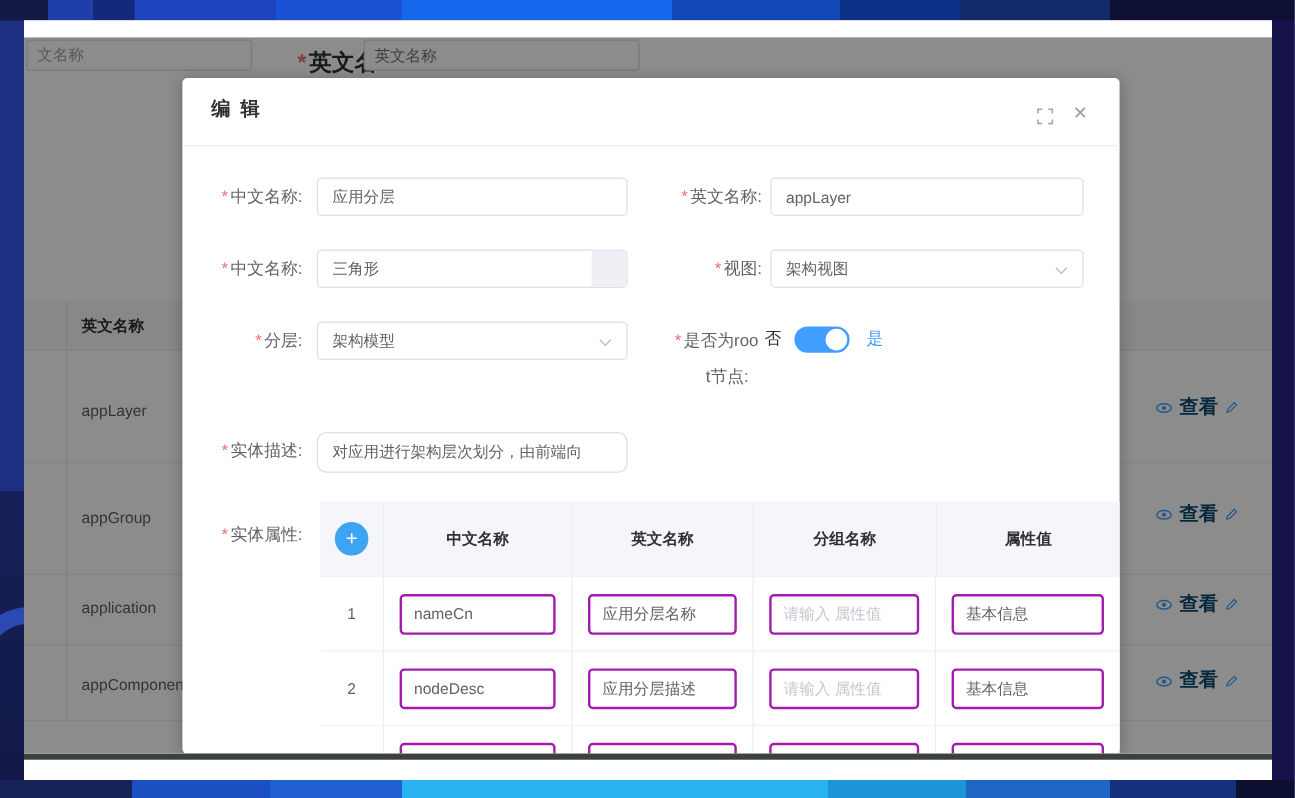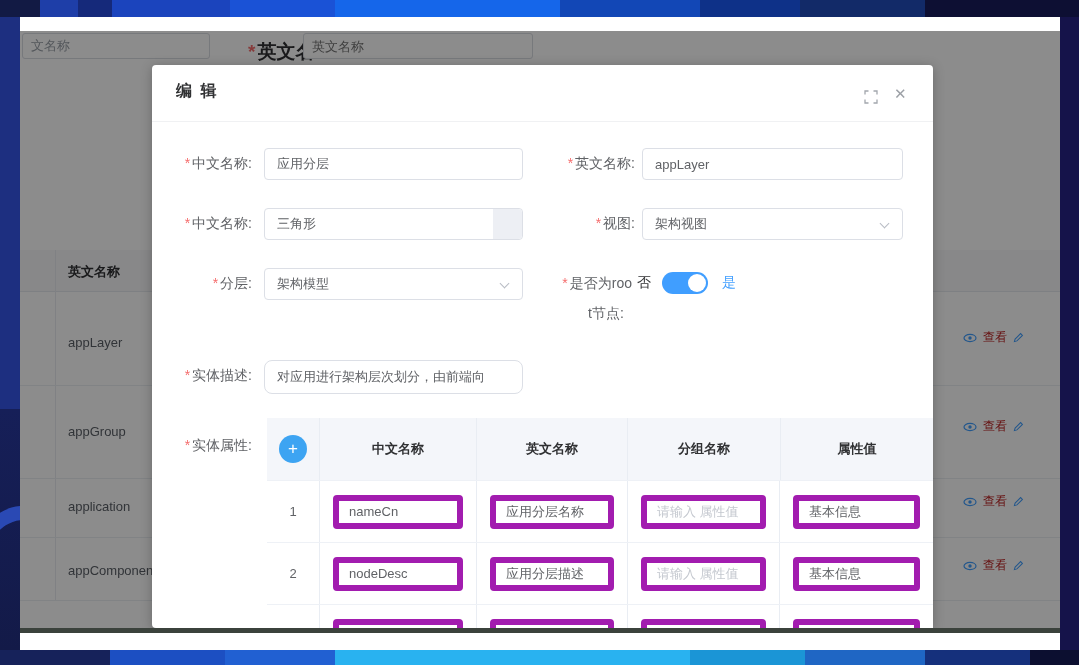--- a/index.html
+++ b/index.html
@@ -37,21 +37,21 @@
   .bg-input { position:absolute; height:26px; border:1px solid #d9dce2; border-radius:3px;
     font-size:13px; color:#9aa0a8; padding:0 8px; background:#fff; font-family:inherit; }
   .bg-label { position:absolute; font-size:19px; font-weight:bold; color:#303133; }
   .req { color:#f56c6c; margin-right:2px; font-style:normal; }
   .bgt-headband { position:absolute; left:0; top:219px; width:1040px; height:42px; background:#f7f8fa; border-bottom:1px solid #e6e9ef; }
   .bgt-header { position:absolute; left:48px; top:232px; font-size:13px; font-weight:bold; color:#303133; }
   .bgt-colline { position:absolute; left:35px; top:219px; width:1px; height:350px; background:#e9ecf1; }
   .bgt-sep { position:absolute; left:0; width:1040px; height:1px; background:#ebeef3; }
   .bgt-name { position:absolute; left:48px; font-size:13px; color:#5a5f66; }
   .bg-actions { position:absolute; display:flex; align-items:center; gap:6px; }
-  .bg-view { font-size:12px; font-weight:normal; color:#b91c1c; }
+  .bg-view { font-size:16px; font-weight:bold; color:#0c4a6e; }
 
   .overlay { position:absolute; left:0; top:0; width:1040px; height:597px; background:rgba(0,0,0,0.45); }
 
   
   .modal { position:absolute; left:132px; top:34px; width:781px; height:563px; background:#fff;
     border-radius:4px; box-shadow:0 2px 12px rgba(0,0,0,.25); }
   .m-title { position:absolute; left:24px; top:16px; font-size:16px; font-weight:bold; color:#303133; letter-spacing:2px;text-align:right; }
   .m-max { position:absolute; left:712px; top:25px; width:14px; height:14px; cursor:pointer; }
   .m-close { position:absolute; left:742px; top:20px; font-size:15px; color:#9ca0a6; cursor:pointer; }
   .m-divider { position:absolute; left:0; top:56px; width:781px; height:1px; background:#f0f1f3; }
@@ -73,21 +73,21 @@
   .arow { display:flex; }
   .hrow { background:#f4f6fa; height:62px; }
   .brow { height:62px; border-top:1px solid #eef1f6; background:#fff; }
   .acell { display:flex; align-items:center; justify-content:center; border-right:1px solid #e9edf3; }
   .acell:last-child { border-right:none; }
   .c0{width:53px}.c1{width:157px}.c2{width:151px}.c3{width:152px}.c4{width:153px}
   .ahead { font-size:13px; font-weight:bold; color:#303133; }
   .aidx { font-size:13px; color:#606266; }
   .add-btn { width:28px; height:28px; border-radius:50%; background:#3da4f2; color:#fff; font-size:17px;
     display:flex; align-items:center; justify-content:center; cursor:pointer; }
-  .a-input { height:34px; border:6px solid #a21caf; border-radius:4px; background:#fff;
+  .a-input { height:34px; border:2px solid #a21caf; border-radius:4px; background:#fff;
     font-size:13px; color:#606266; padding:0 10px; font-family:inherit; width:calc(100% - 26px); }
 </style>
 </head>
 <body>
 
 <div class="stage">
 
   <div class="band-top">
     <div class="s1"></div>
       <div class="s2"></div>

